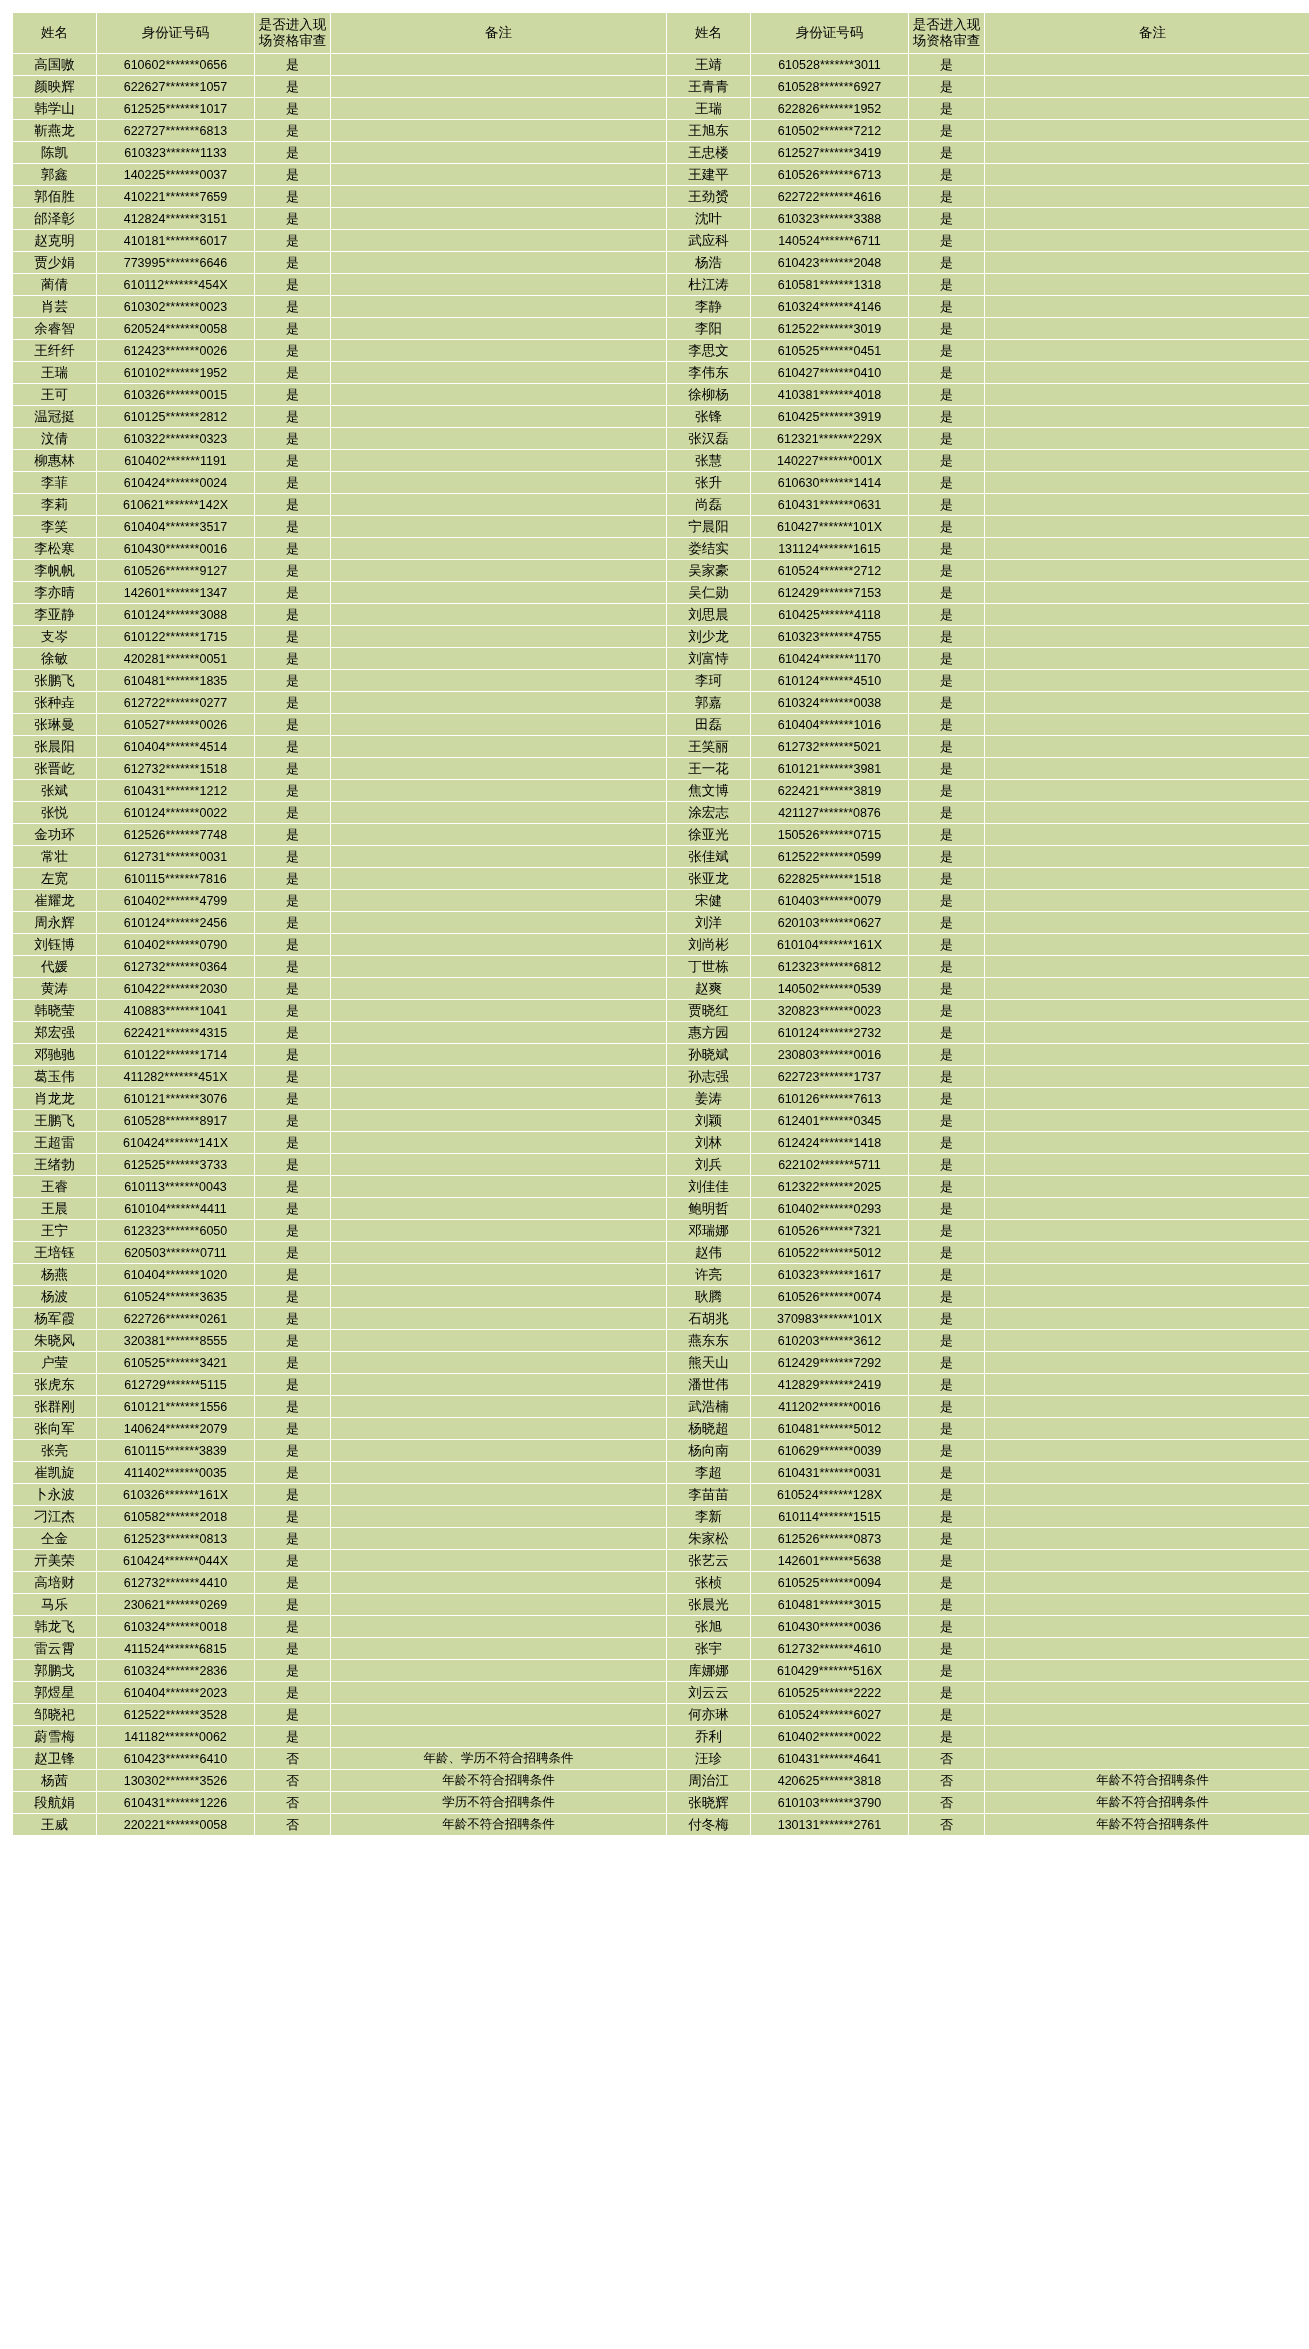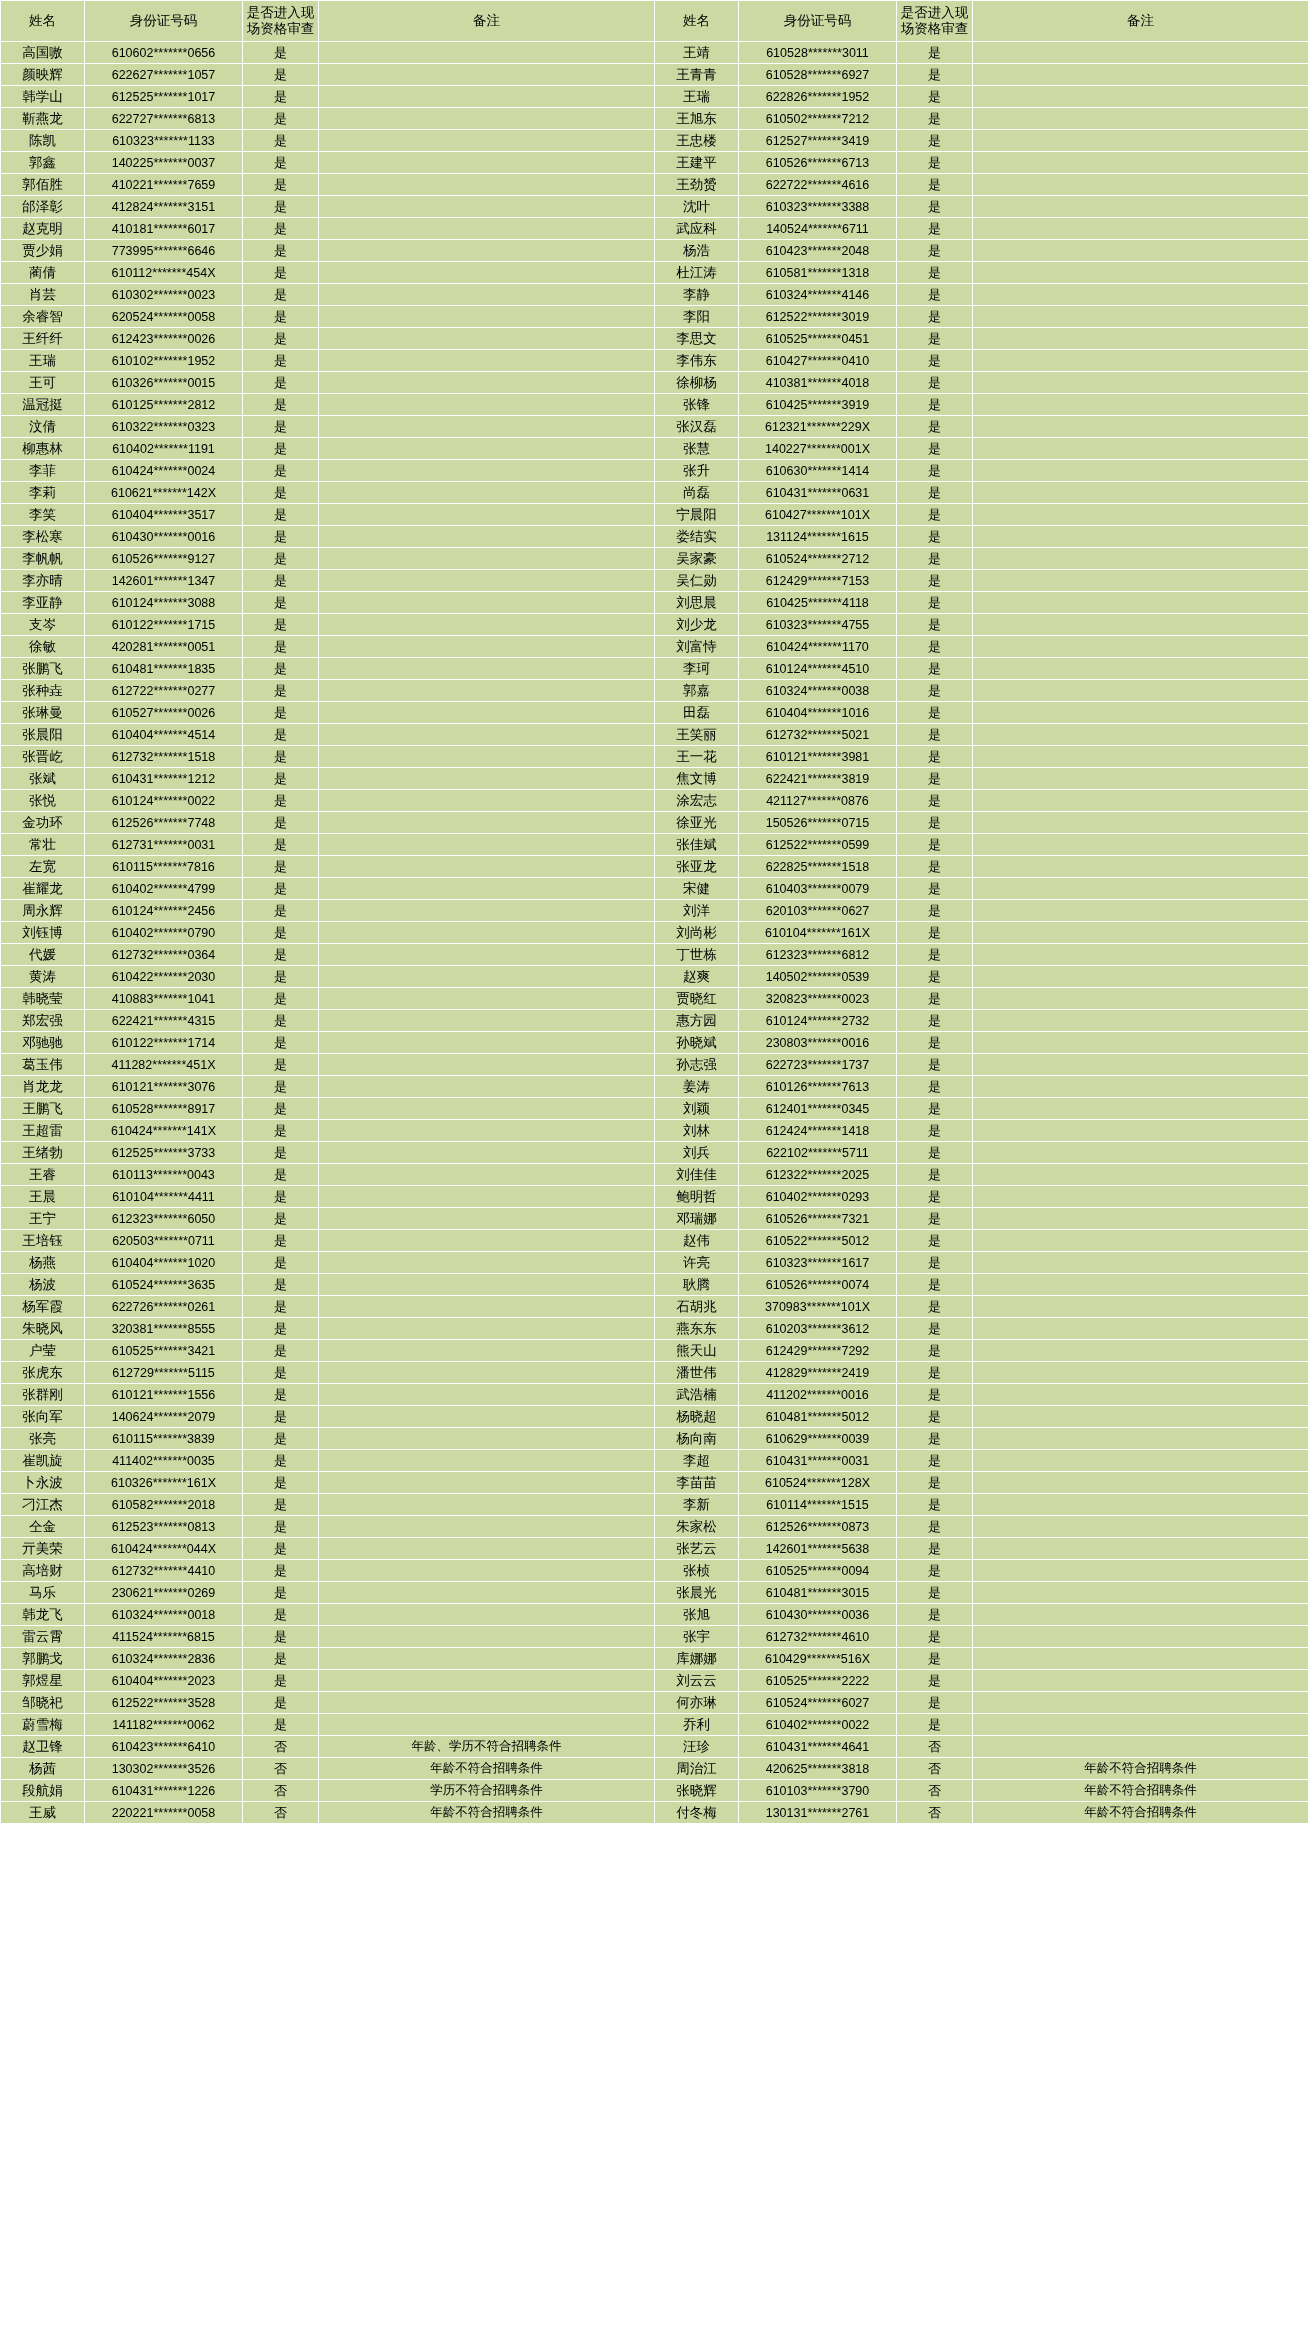--- a/index.html
+++ b/index.html
@@ -1,17 +1,17 @@
 <!DOCTYPE html>
 <html><head>
 <meta charset="utf-8">
 <style>
   html,body{margin:0;padding:0;background:#ffffff;}
   body{font-family:"Liberation Sans","DejaVu Sans",sans-serif;}
-  #sheet{width:1071px;box-sizing:border-box;padding:0;}
+  #sheet{width:1071px;box-sizing:border-box;padding:12px;}
   table{border-collapse:collapse;width:1309px;table-layout:fixed;}
   col.c-name{width:84px;}
   col.c-id{width:158px;}
   col.c-pass{width:76px;}
   col.c-note{width:336px;}
   th,td{
     border:1px solid #ffffff;
     background:#cdd9a3;
     font-size:13px;
     color:#000000;

